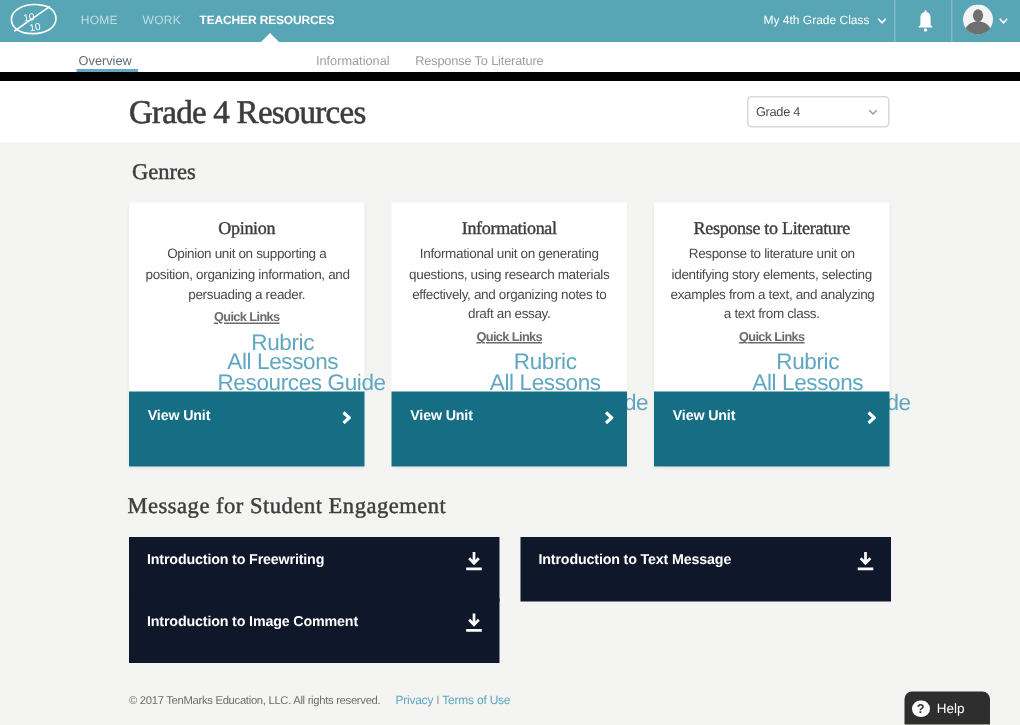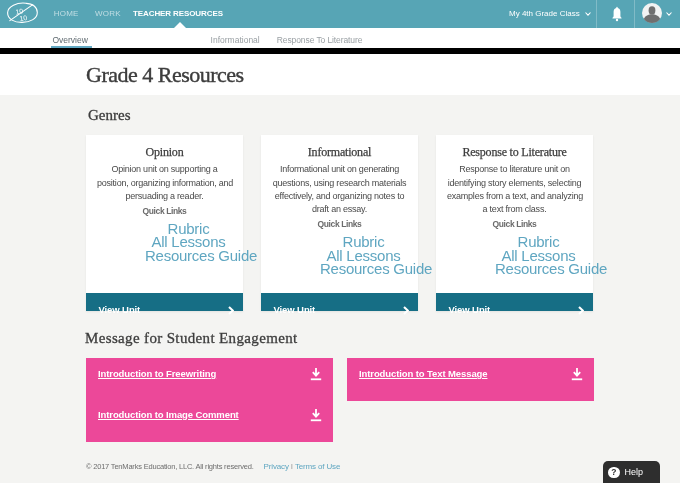--- a/index.html
+++ b/index.html
@@ -42,30 +42,30 @@
   h2.genres { left:88px; top:106.5px; font-size:15px; line-height:16.6px; }
   h2.lessons { left:85px; top:330px; font-size:15px; line-height:16.6px; letter-spacing:0.35px; }
 
   .card { position:absolute; top:135px; width:157px; height:176px; background:#ffffff;
     box-shadow:0 1px 2px rgba(0,0,0,0.07); }
   .cardbody { padding:10.5px 11px 0 11px;text-align:center; }
   .card h3 { font-family:"Liberation Serif", serif; font-size:12px; letter-spacing:-0.2px;
     font-weight:normal; color:#3d3d3d; line-height:13.3px; -webkit-text-stroke:0.25px #3d3d3d; }
   .card p { font-size:9px; letter-spacing:-0.23px; line-height:13.2px; color:#4a4a4a;
     margin-top:4.5px; white-space:nowrap; }
-  .ql { font-size:8.5px; letter-spacing:-0.4px; font-weight:bold; color:#6b6b6b; margin-top:2px; line-height:13.2px; }
+  .ql { font-size:8.5px; letter-spacing:-0.4px; font-weight:bold; color:#6b6b6b; margin-top:2px; line-height:13.2px;text-decoration:underline; }
   .links { margin-top:4px; font-size:15px; letter-spacing:-0.25px; line-height:13.2px; color:#5fa6c1; white-space:nowrap;margin-left:48px; }
-  .viewunit { position:absolute; left:0; bottom:0; width:100%; height:18px; background:#166e85;
+  .viewunit { position:absolute; left:0; bottom:0; width:100%; height:50px; background:#166e85;
     color:#ffffff; font-size:9.5px; letter-spacing:-0.1px; font-weight:bold;
     line-height:34px; padding-left:12.5px; }
   .viewunit svg { position:absolute; right:9px; top:13px; }
 
-  .lbtn { position:absolute; width:246.5px; height:43px; background:#ec4899; color:#fff;
+  .lbtn { position:absolute; width:246.5px; height:43px; background:#0f172a; color:#fff;
     font-size:9.5px; letter-spacing:-0.1px; font-weight:bold; line-height:31px;
-    padding-left:12px;text-decoration:underline; }
+    padding-left:12px; }
   .lbtn svg { position:absolute; right:10px; top:8.5px; }
 
   .footer { position:absolute; left:86px; top:460px; font-size:7.5px; letter-spacing:-0.2px;
     color:#6d6d6d; line-height:13px; }
   .footer a { color:#5fa6c1; text-decoration:none; }
   .footer .gap { display:inline-block; width:10px; }
 
   .help { position:absolute; left:603px; top:461px; width:56.5px; height:22px; background:#2e2e2e;
     border-radius:5px 5px 0 0; color:#fff; font-size:9px; }
   .help .qc { position:absolute; left:5px; top:5.5px; width:11.5px; height:11.5px; border-radius:50%;
@@ -111,20 +111,25 @@
 
   <div class="tabs">
     <div class="notch"></div>
     <span class="tab active" style="left:52.4px">Overview</span>
     <span class="tab" style="left:210.6px">Informational</span>
     <span class="tab" style="left:276.8px;letter-spacing:-0.1px">Response To Literature</span>
   </div>
 
   <div class="pagehead">
     <h1 class="title">Grade 4 Resources</h1>
+    <div class="select">Grade 4
+      <svg width="6" height="4" viewBox="0 0 6 4">
+        <path d="M0.5,0.5 L3,3 L5.5,0.5" fill="none" stroke="#9b9b9b" stroke-width="1"></path>
+      </svg>
+    </div>
   </div>
 
   <h2 class="sec genres">Genres</h2>
 
   <div class="card" style="left:86px">
     <div class="cardbody">
       <h3>Opinion</h3>
       <p>Opinion unit on supporting a<br>position, organizing information, and<br>persuading a reader.</p>
       <div class="ql">Quick Links</div>
       <div class="links">Rubric<br>All Lessons<br>Resources Guide</div>

